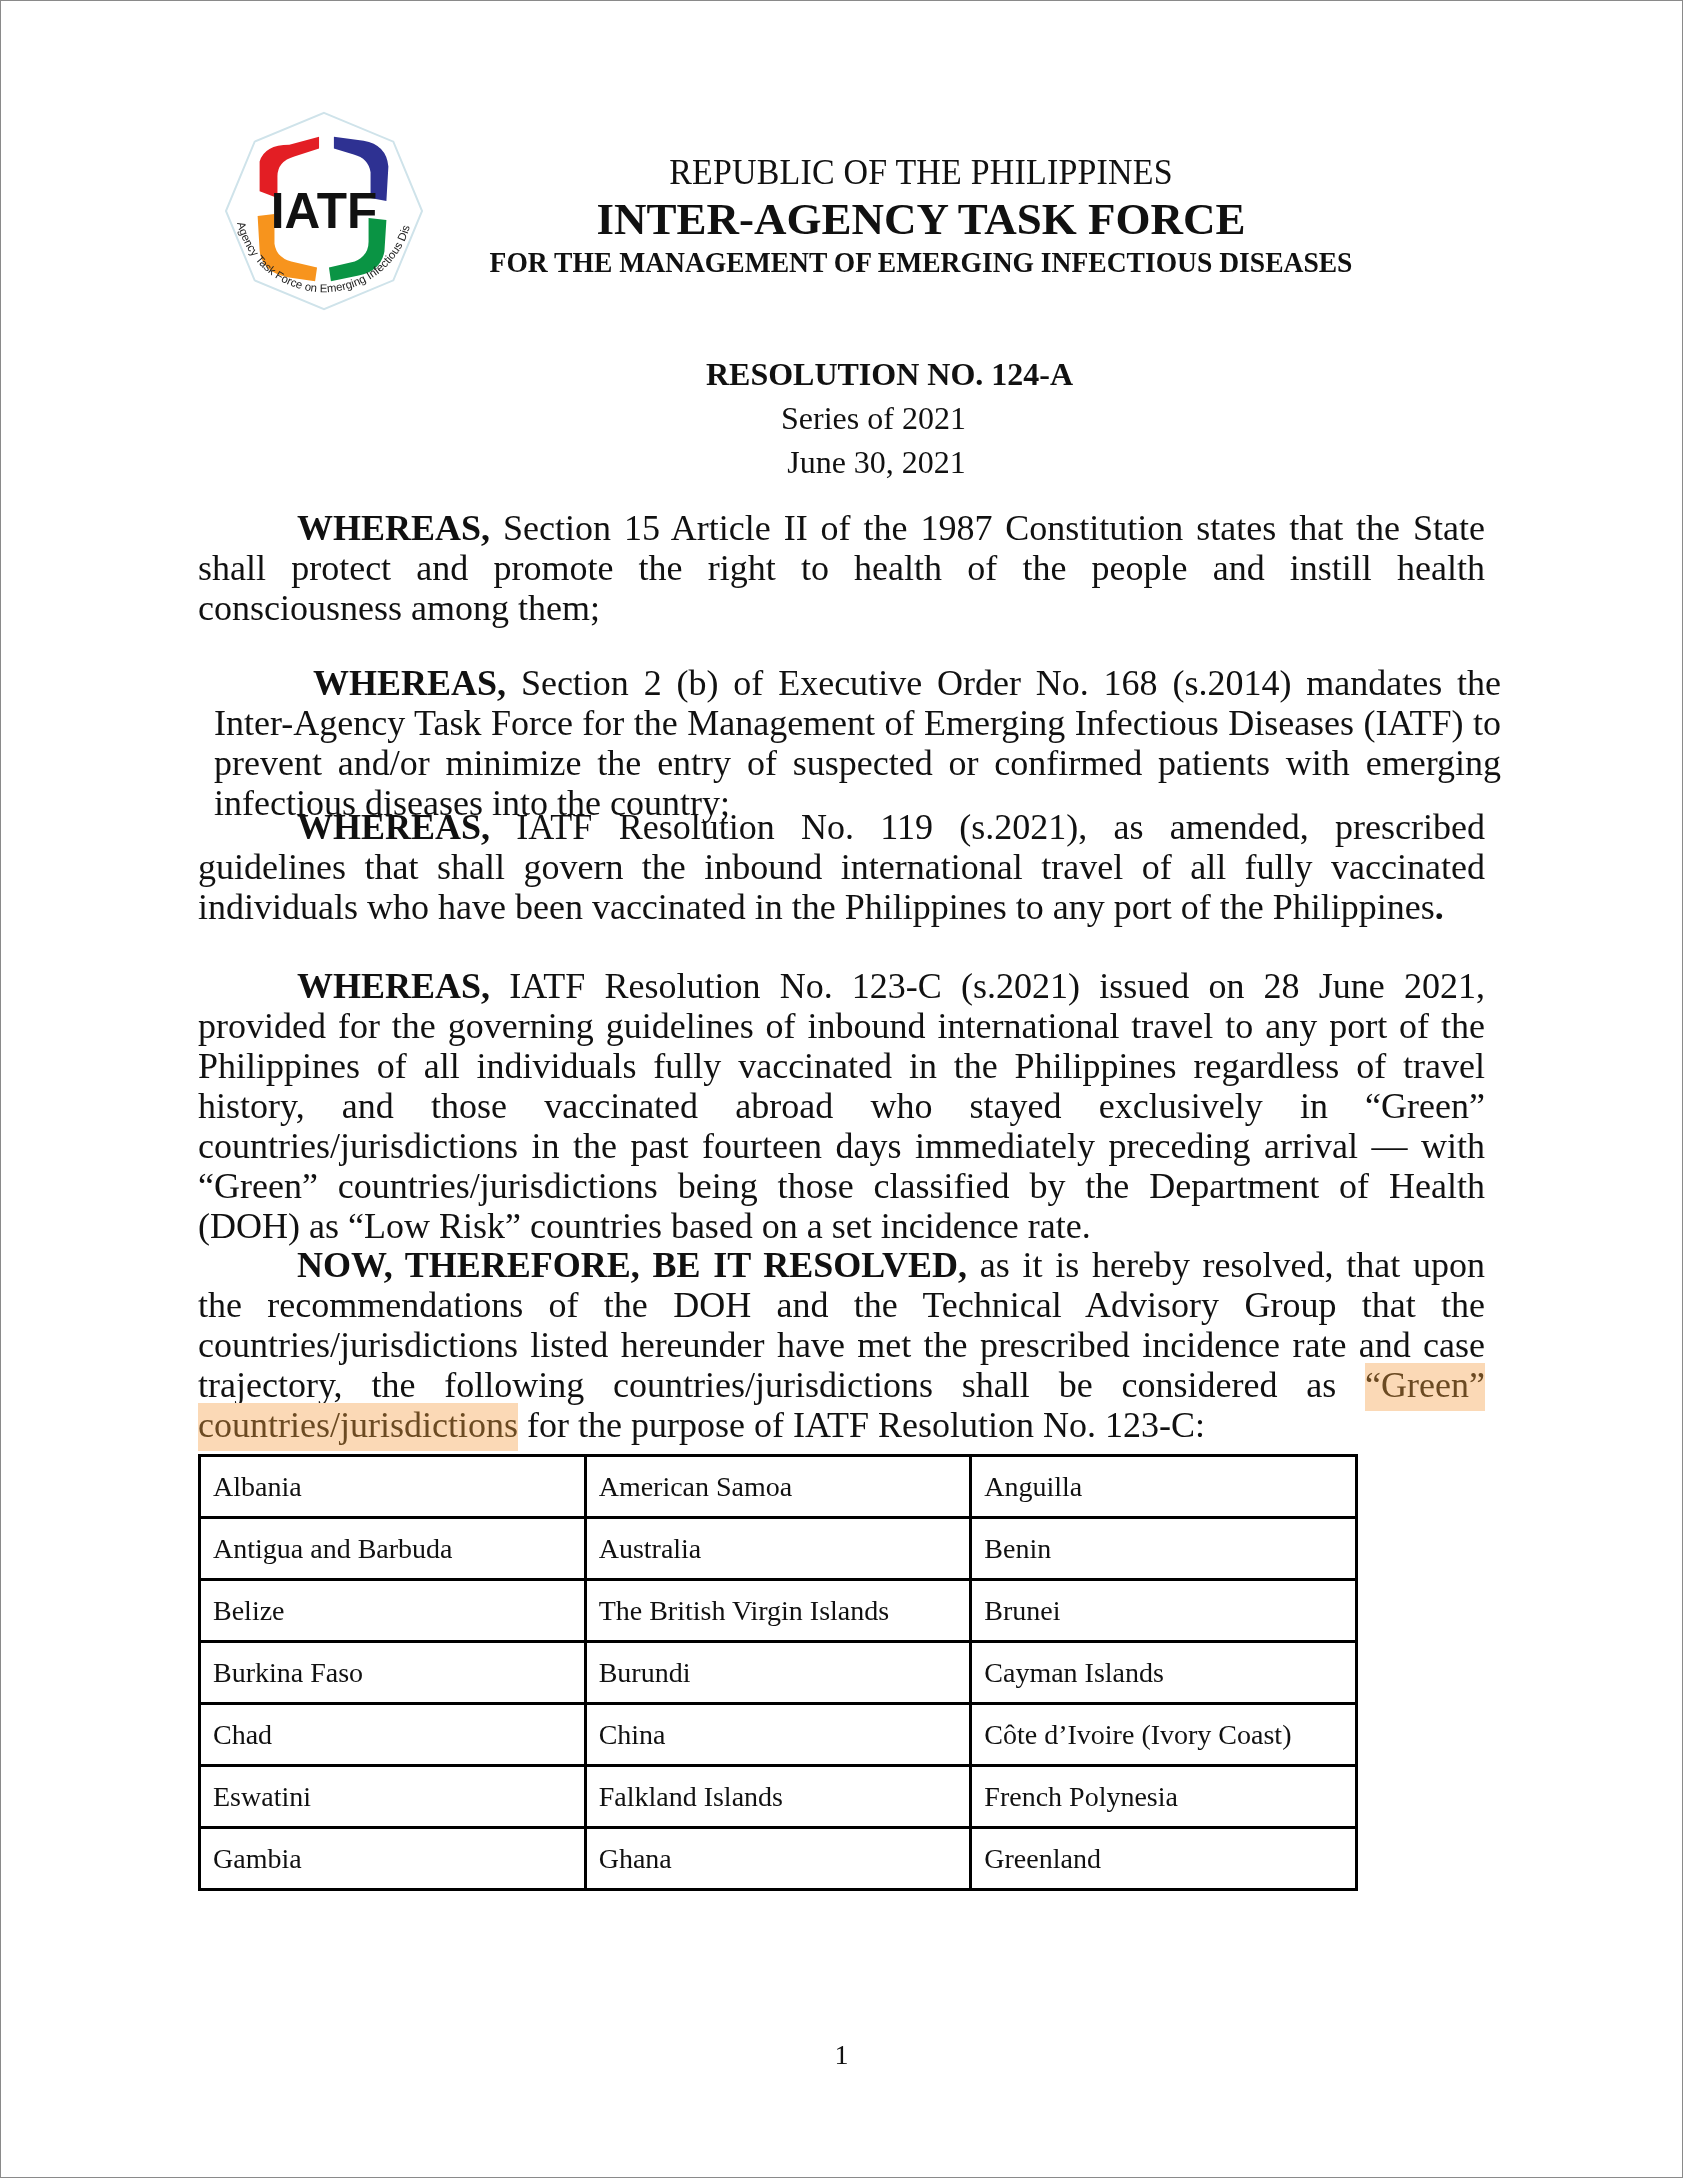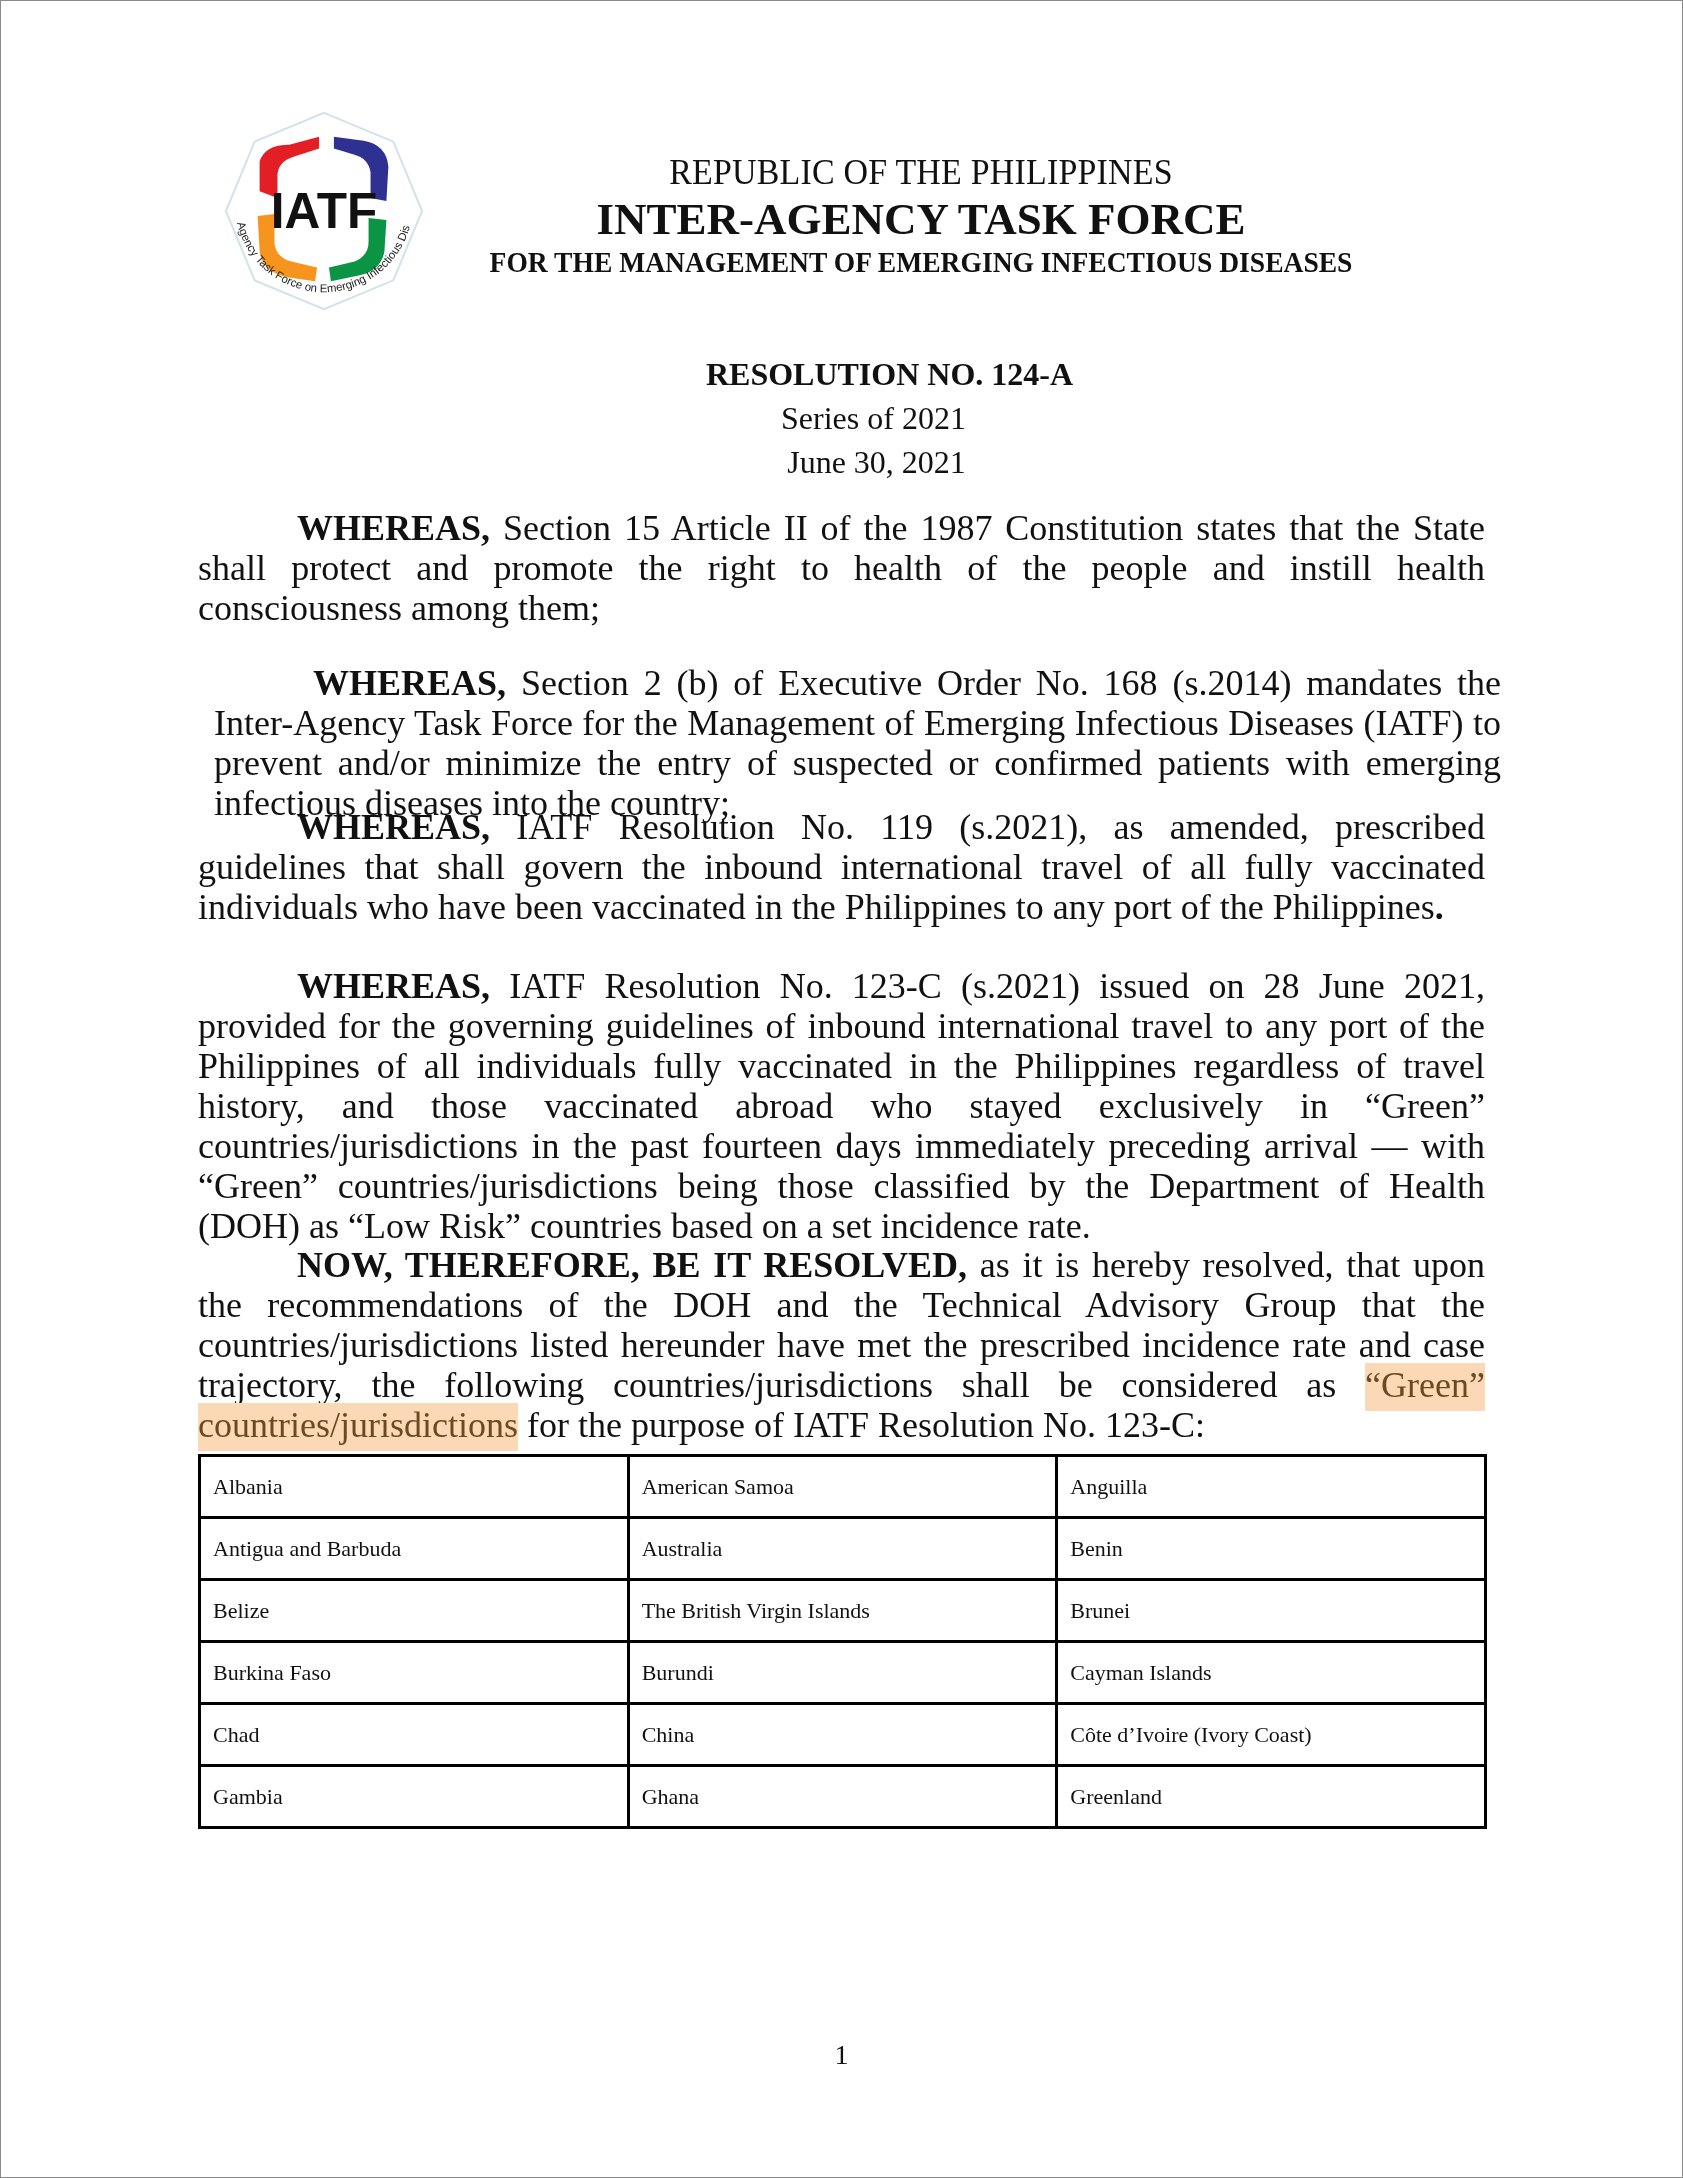--- a/index.html
+++ b/index.html
@@ -30,22 +30,22 @@
 
   .para {
     position: absolute; left: 198px; width: 1287px;
     font-size: 36px; line-height: 40px; text-align: justify;
     text-indent: 99px;
   }
   .para b { font-weight: bold; }
   .highlight { background: #fbd9b6; color: #6b4a22; padding: 2px 0 6px 0; }
 
   table.countries {
-    position: absolute; left: 198px; top: 1454px; width: 1289px;
-    border-collapse: collapse; font-size: 22px;
+    position: absolute; left: 198px; top: 1454px; width: 1160px;
+    border-collapse: collapse; font-size: 28px;
   }
   table.countries td {
     border: 3px solid #000; height: 59px; padding: 0 0 0 12px;
     vertical-align: middle; width: 33.33%;
   }
   .page-number {
     position: absolute; left: 0; width: 1683px; top: 2039px; text-align: center;
     font-size: 28px;
   }
 </style>
@@ -126,20 +126,25 @@
         <td>Burkina Faso</td>
         <td>Burundi</td>
         <td>Cayman Islands</td>
       </tr>
       <tr>
         <td>Chad</td>
         <td>China</td>
         <td>Côte d’Ivoire (Ivory Coast)</td>
       </tr>
       <tr>
+        <td>Eswatini</td>
+        <td>Falkland Islands</td>
+        <td>French Polynesia</td>
+      </tr>
+      <tr>
         <td>Gambia</td>
         <td>Ghana</td>
         <td>Greenland</td>
       </tr>
     </tbody>
 </table>
 
 <div class="page-number">1</div>
 
 

